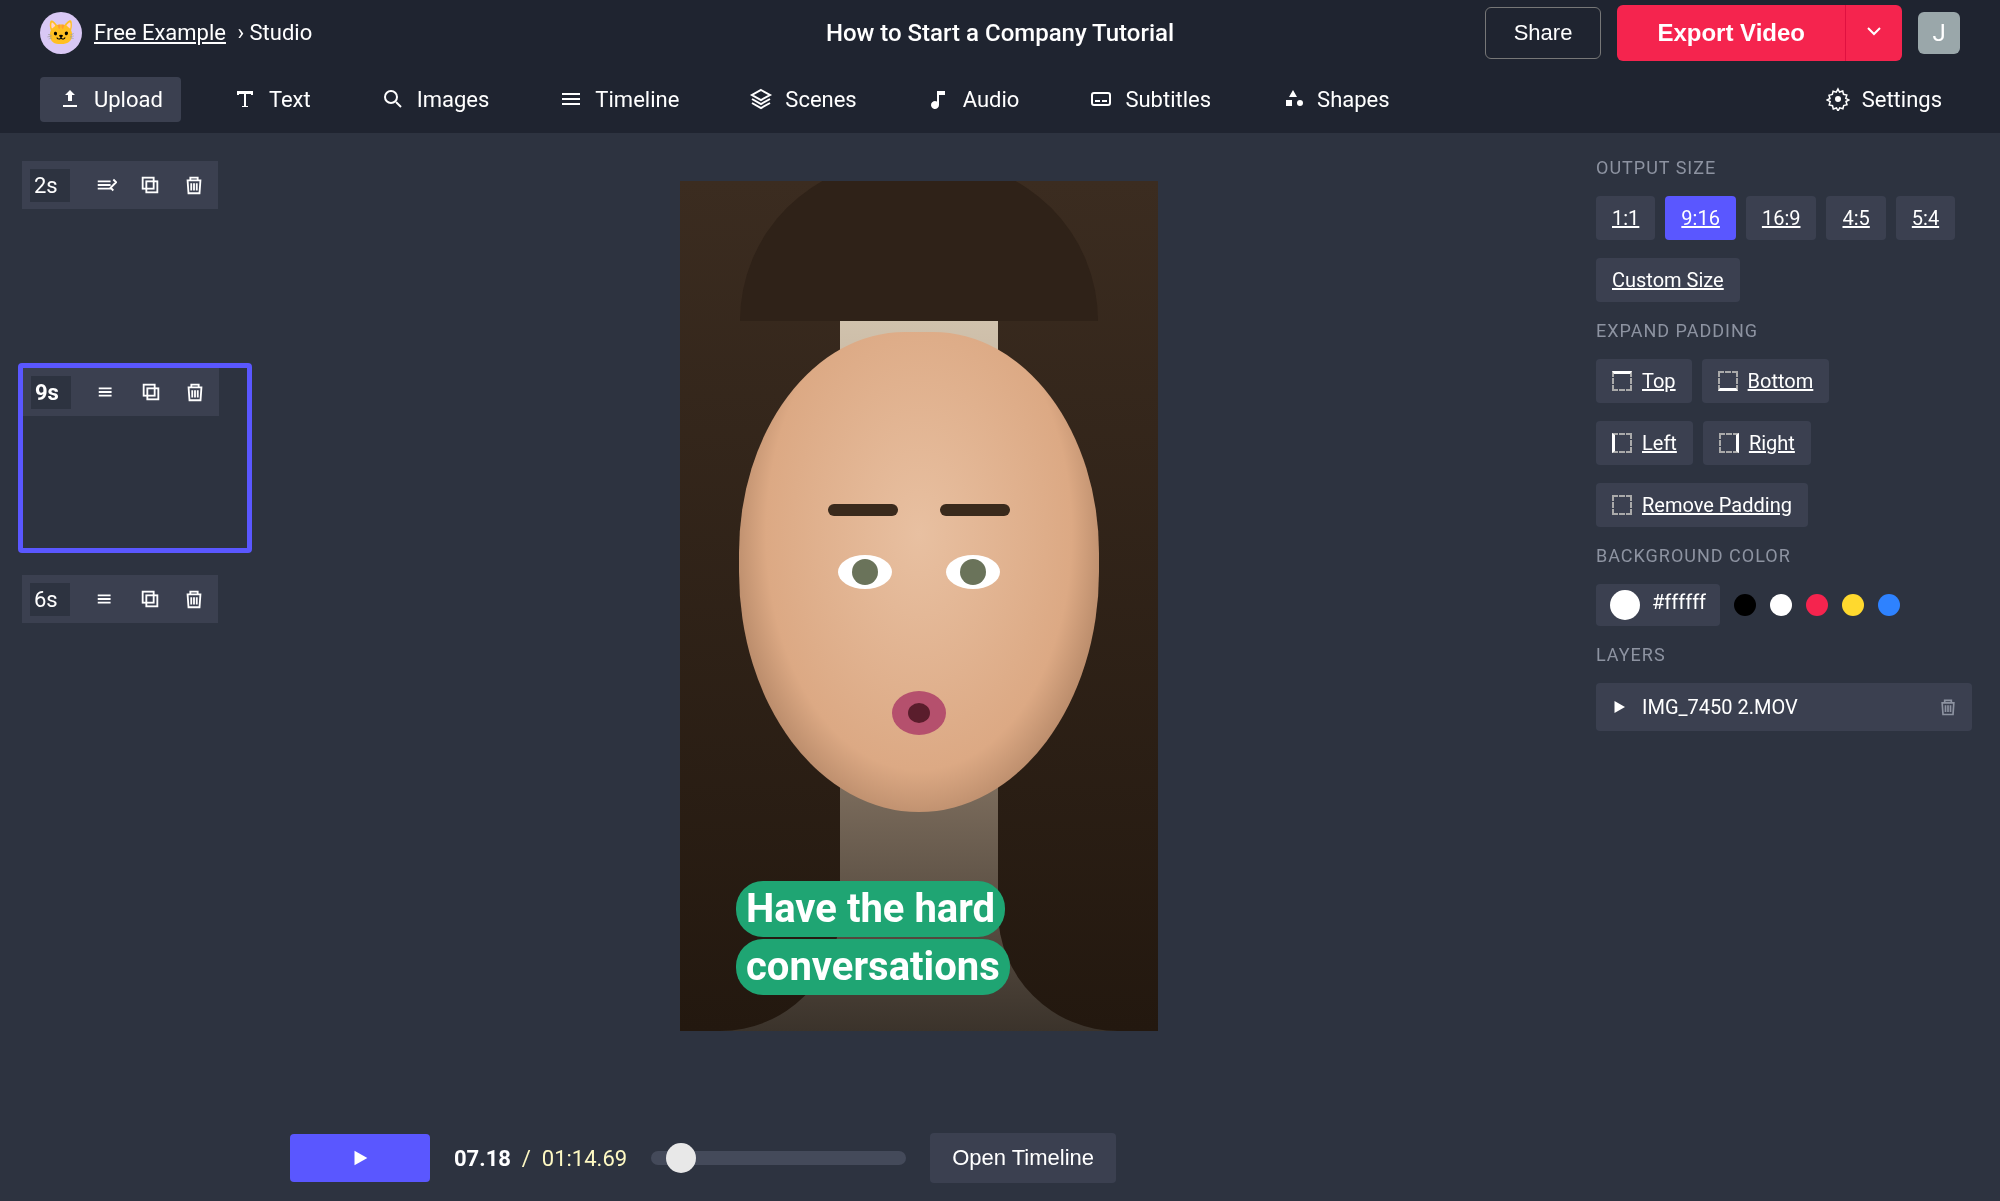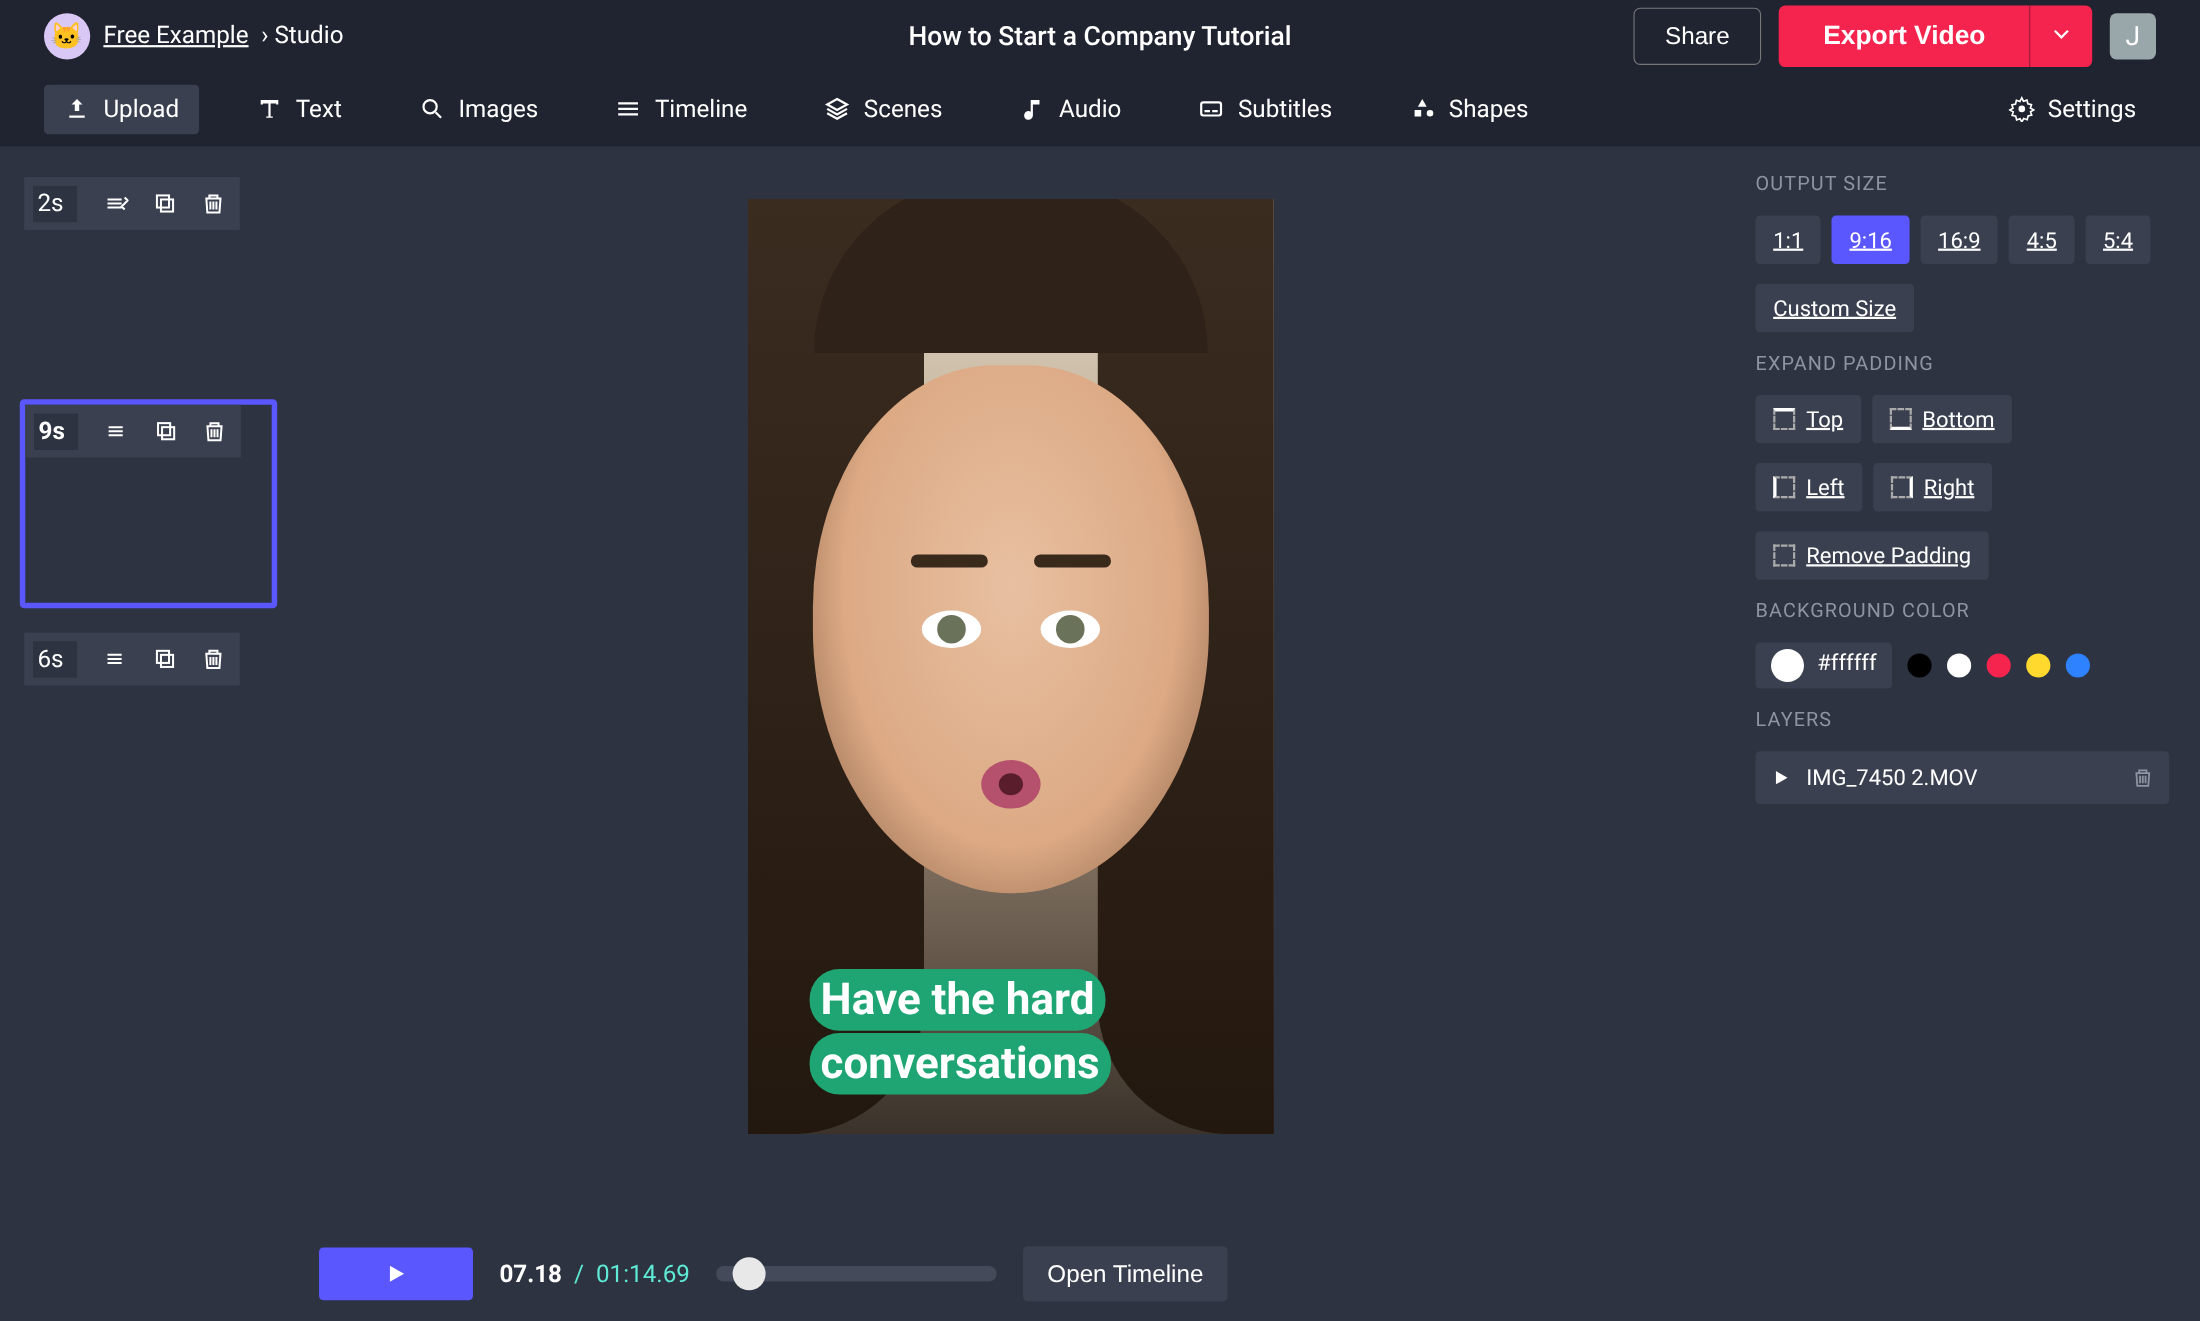--- a/index.html
+++ b/index.html
@@ -167,21 +167,21 @@
     .playbar{
       position:absolute; left:0; right:432px; bottom:0; height:86px;
       display:flex; align-items:center; padding:0 20px; gap:24px;
       background:#2d3340;
     }
     .play-btn{
       width:140px; height:48px; background:#5a57ff; border-radius:4px;
       display:flex; align-items:center; justify-content:center; cursor:pointer;
     }
     .time-text{ font-size:22px;}
-    .time-text .dur{ color:#5eead4;}
+    .time-text .dur{ color:#fef9c3;}
     .seek{
       flex:1; height:14px; background:#444a5a; border-radius:8px; position:relative;
     }
     .seek-knob{
       position:absolute; width:30px; height:30px; background:#e8e8e8; border-radius:50%;
       top:-8px; left:6%;
     }
     .btn-timeline{
       background:#3b4050; color:#fff; font-size:22px; border:none;
       padding:12px 22px; border-radius:4px; cursor:pointer;

